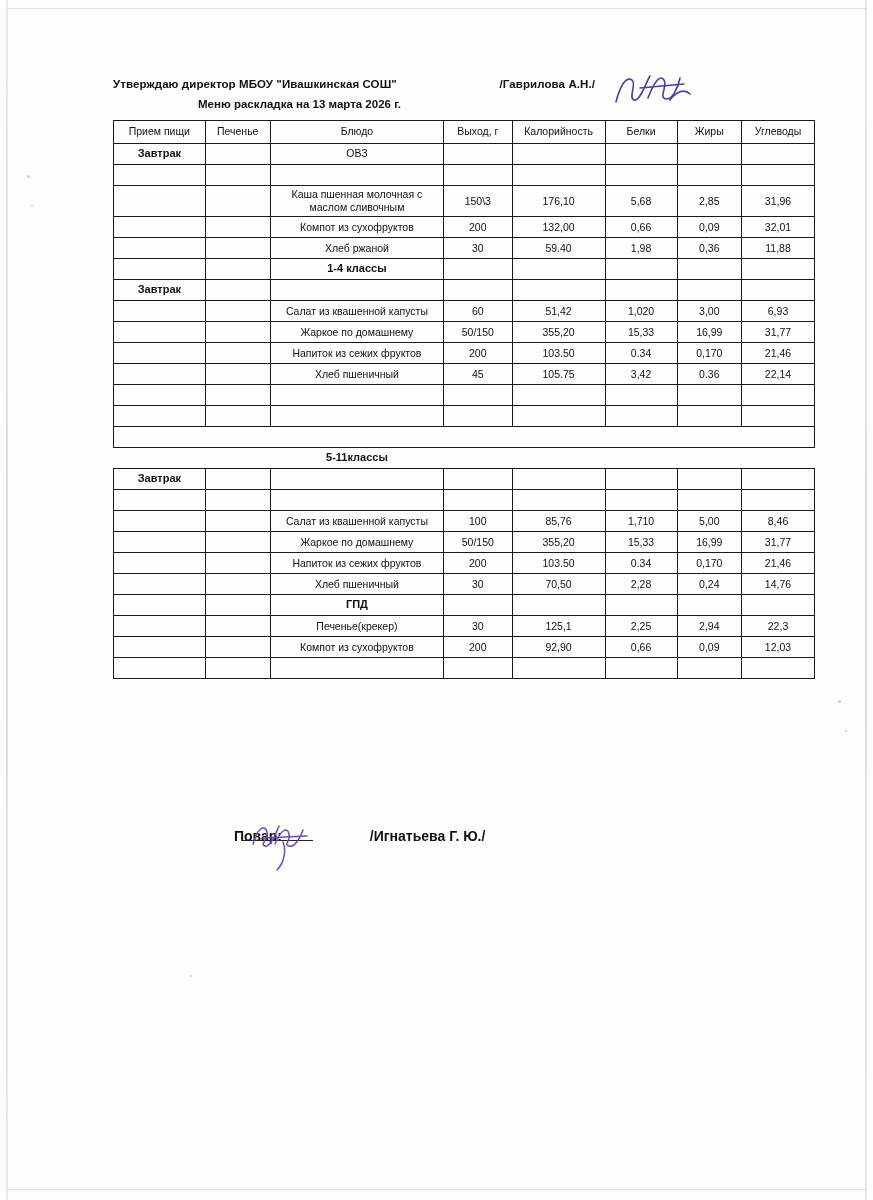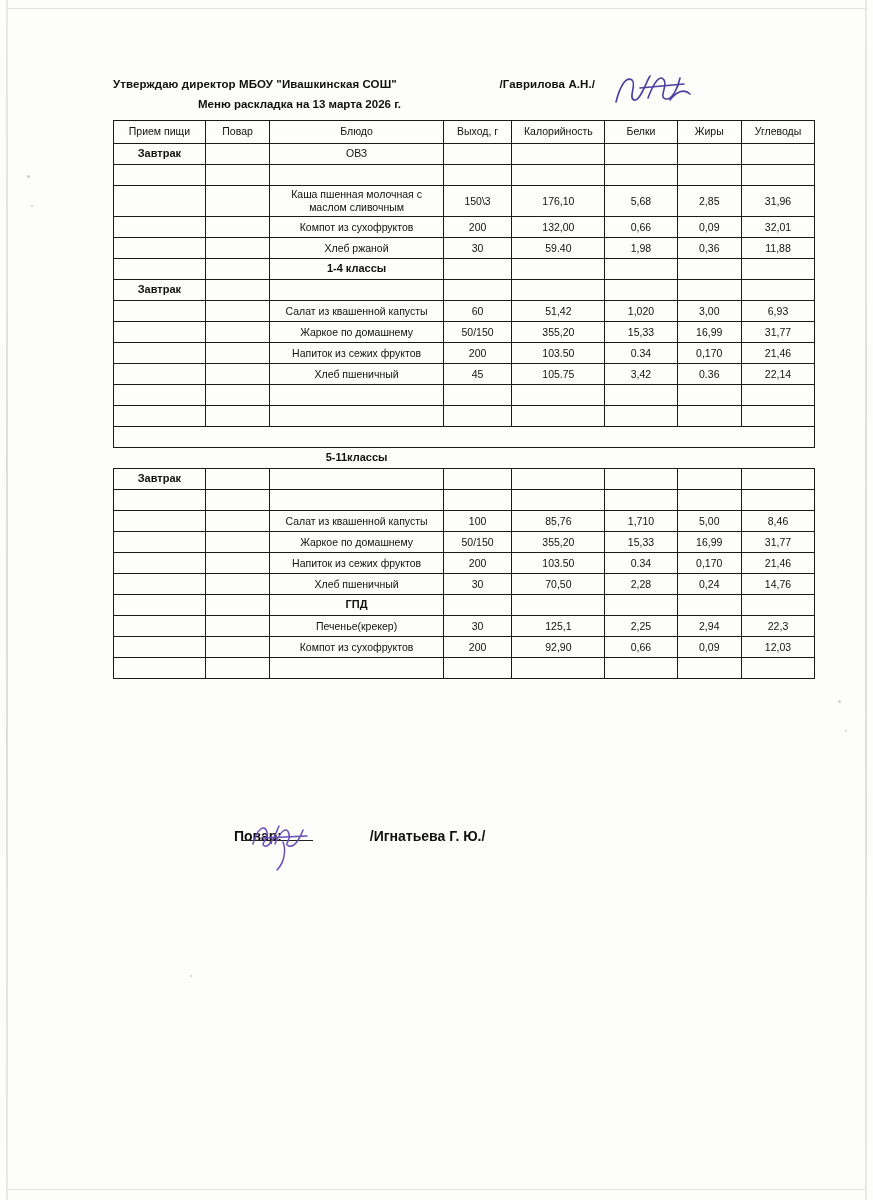--- a/index.html
+++ b/index.html
@@ -201,21 +201,21 @@
         <col class="c3">
         <col class="c4">
       <col class="c5">
         <col class="c6">
         <col class="c7">
         <col class="c8">
     </colgroup>
     <tbody>
       <tr>
         <td class="head">Прием пищи</td>
-        <td class="head">Повар</td>
+        <td class="head">Печенье</td>
         <td class="head">Блюдо</td>
         <td class="head">Выход, г</td>
         <td class="head">Калорийность</td>
         <td class="head">Белки</td>
         <td class="head">Жиры</td>
         <td class="head">Углеводы</td>
       </tr>
 
       <tr>
         <td class="meal">Завтрак</td>

